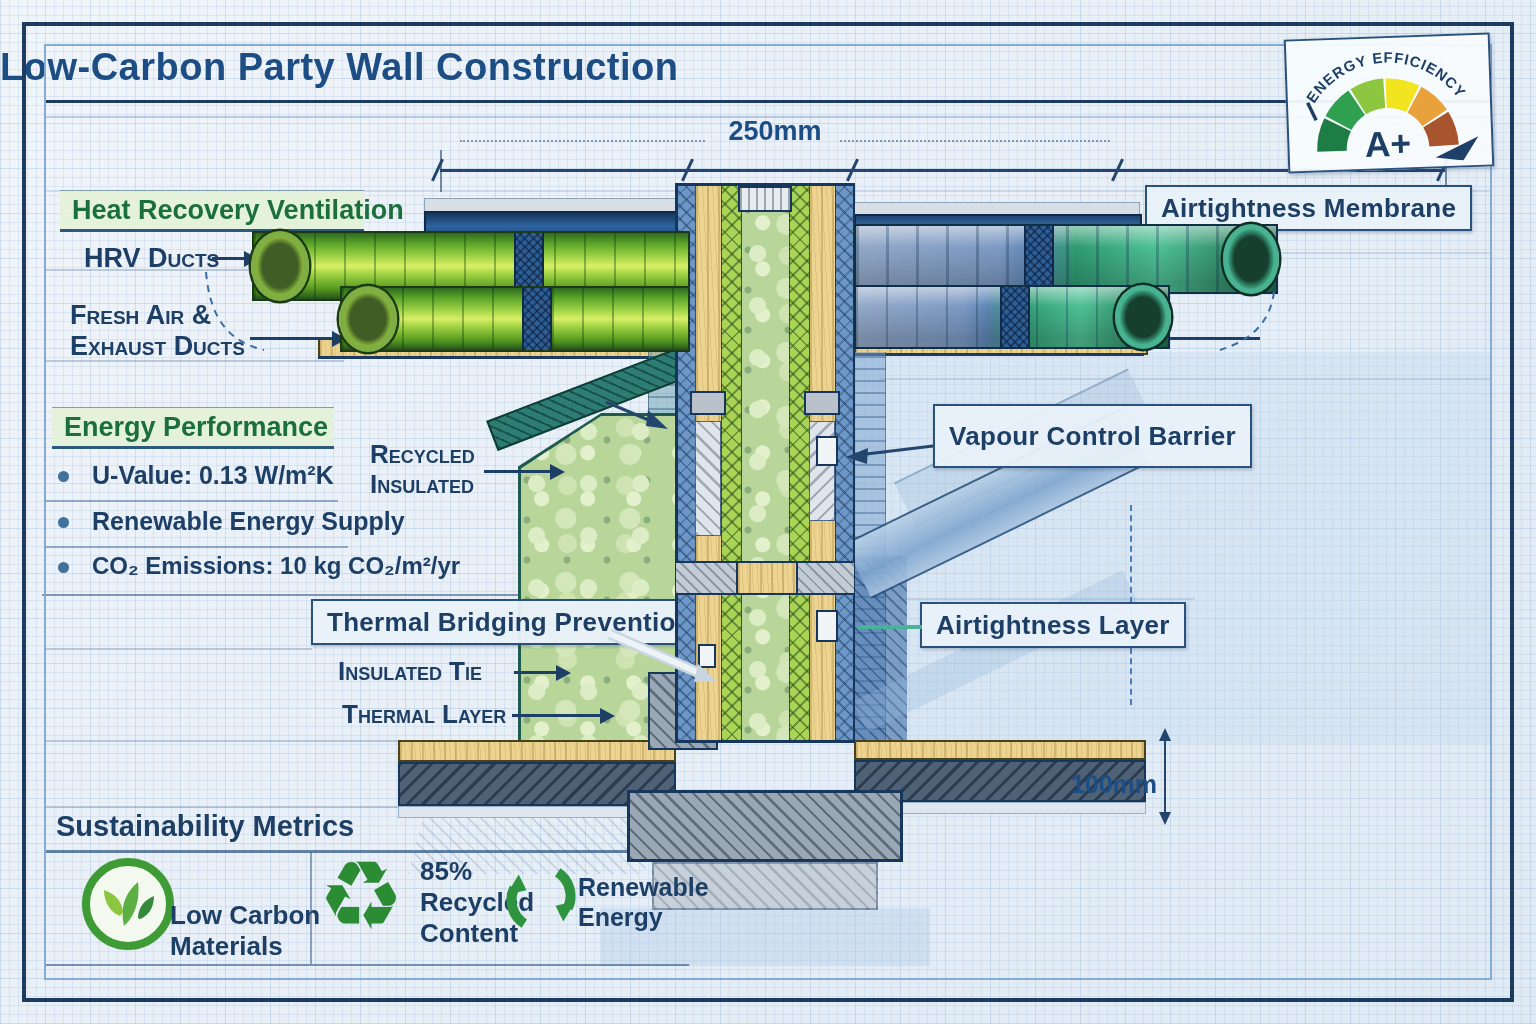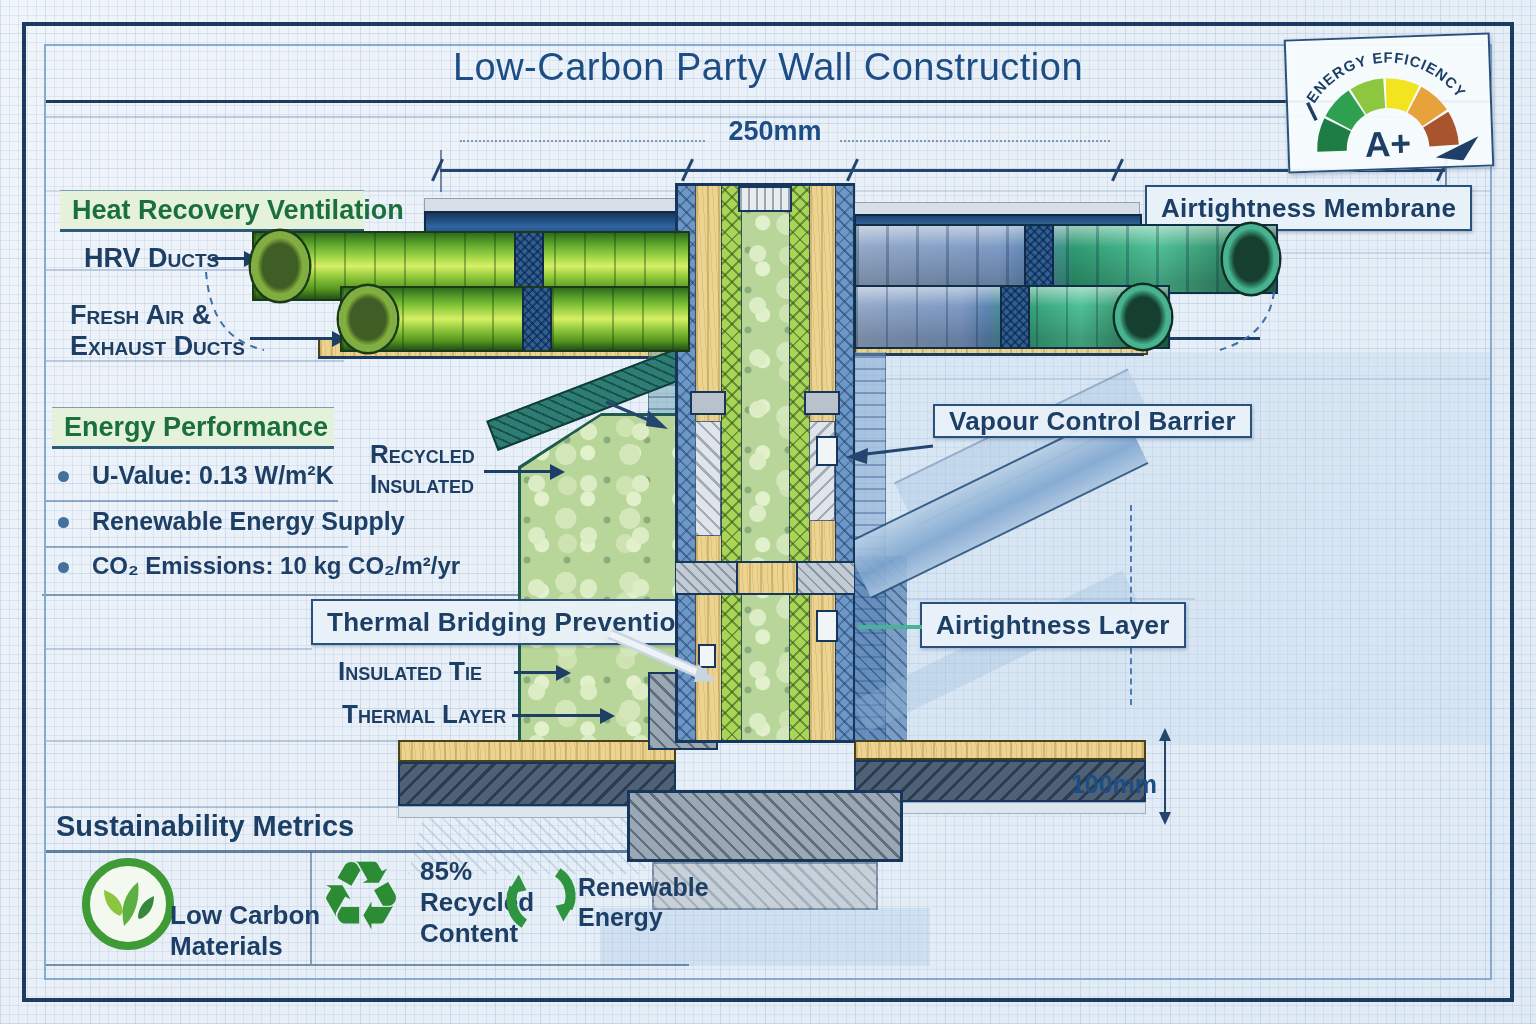--- a/index.html
+++ b/index.html
@@ -7,21 +7,21 @@
     font-family:"Liberation Sans","DejaVu Sans",sans-serif;color:#1d3f66;
     background:
       repeating-linear-gradient(0deg, rgba(110,150,195,.10) 0 1px, transparent 1px 45px),
       repeating-linear-gradient(90deg, rgba(110,150,195,.10) 0 1px, transparent 1px 45px),
       repeating-linear-gradient(0deg, rgba(125,160,200,.16) 0 1px, transparent 1px 9px),
       repeating-linear-gradient(90deg, rgba(125,160,200,.16) 0 1px, transparent 1px 9px),
       linear-gradient(135deg,#f0f5fa 0%,#e8eff7 45%,#dfeaf5 100%);}
   .abs{position:absolute;}
   .frame-outer{position:absolute;inset:22px;border:4px solid #1d3a5f;pointer-events:none;}
   .frame-inner{position:absolute;inset:44px;border:2px solid #86abd0;pointer-events:none;}
-  .title{position:absolute;top:46px;left:0;right:0;text-align:center;font-size:38px;font-weight:normal;color:#1c4d84;letter-spacing:.5px;}
+  .title{position:absolute;top:46px;left:0;right:0;text-align:left;font-size:38px;font-weight:bold;color:#1c4d84;letter-spacing:.5px;}
   .hl{position:absolute;background:rgba(70,110,160,.30);height:1.5px;}
   .navyline{position:absolute;background:#1d3a5f;}
   .dim-line{position:absolute;background:#24466e;height:2.5px;}
   .tick{position:absolute;width:3px;height:24px;background:#24466e;transform:rotate(25deg);}
   .dim-ext{position:absolute;width:2px;background:rgba(36,70,110,.6);}
   .dotline{position:absolute;border-top:2px dotted rgba(45,85,135,.55);height:0;}
   .dim-label{position:absolute;font-size:27px;font-weight:bold;color:#1c4d84;}
   .callout{position:absolute;display:flex;align-items:center;padding:0 14px;box-sizing:border-box;
     background:rgba(233,241,249,.95);border:2px solid #29517c;color:#1d3f66;font-weight:600;
     font-size:26px;box-shadow:1px 2px 3px rgba(30,60,100,.25);letter-spacing:.3px;white-space:nowrap;}
@@ -241,21 +241,21 @@
   <div class="hl" style="left:46px;top:500px;width:292px;background:rgba(60,100,150,.5);"></div>
   <div class="bullet" style="left:58px;top:517px;"></div>
   <div class="eitem" style="left:92px;top:507px;">Renewable Energy Supply</div>
   <div class="hl" style="left:46px;top:546px;width:302px;background:rgba(60,100,150,.5);"></div>
   <div class="bullet" style="left:58px;top:562px;"></div>
   <div class="eitem" style="left:92px;top:552px;font-size:24px;">CO₂ Emissions: 10 kg CO₂/m²/yr</div>
 
   <div class="hand ml" style="left:370px;top:440px;">Recycled
 Insulated</div>
   <div class="arr r" style="left:484px;top:470px;width:68px;"></div>
-  <div class="callout" style="left:933px;top:404px;height:34px;">
+  <div class="callout" style="left:933px;top:404px;height:64px;">
     <span>Vapour Control Barrier</span>
   </div>
   <div class="callout" style="left:1145px;top:185px;height:46px;">
     <span>Airtightness Membrane</span>
   </div>
   <div class="arr l" style="left:1168px;top:337px;width:92px;"></div>
   <div class="callout" style="left:311px;top:599px;height:46px;font-size:26px;">
     <span>Thermal Bridging Prevention</span>
   </div>
   <div class="hand" style="left:338px;top:657px;">Insulated Tie</div>

